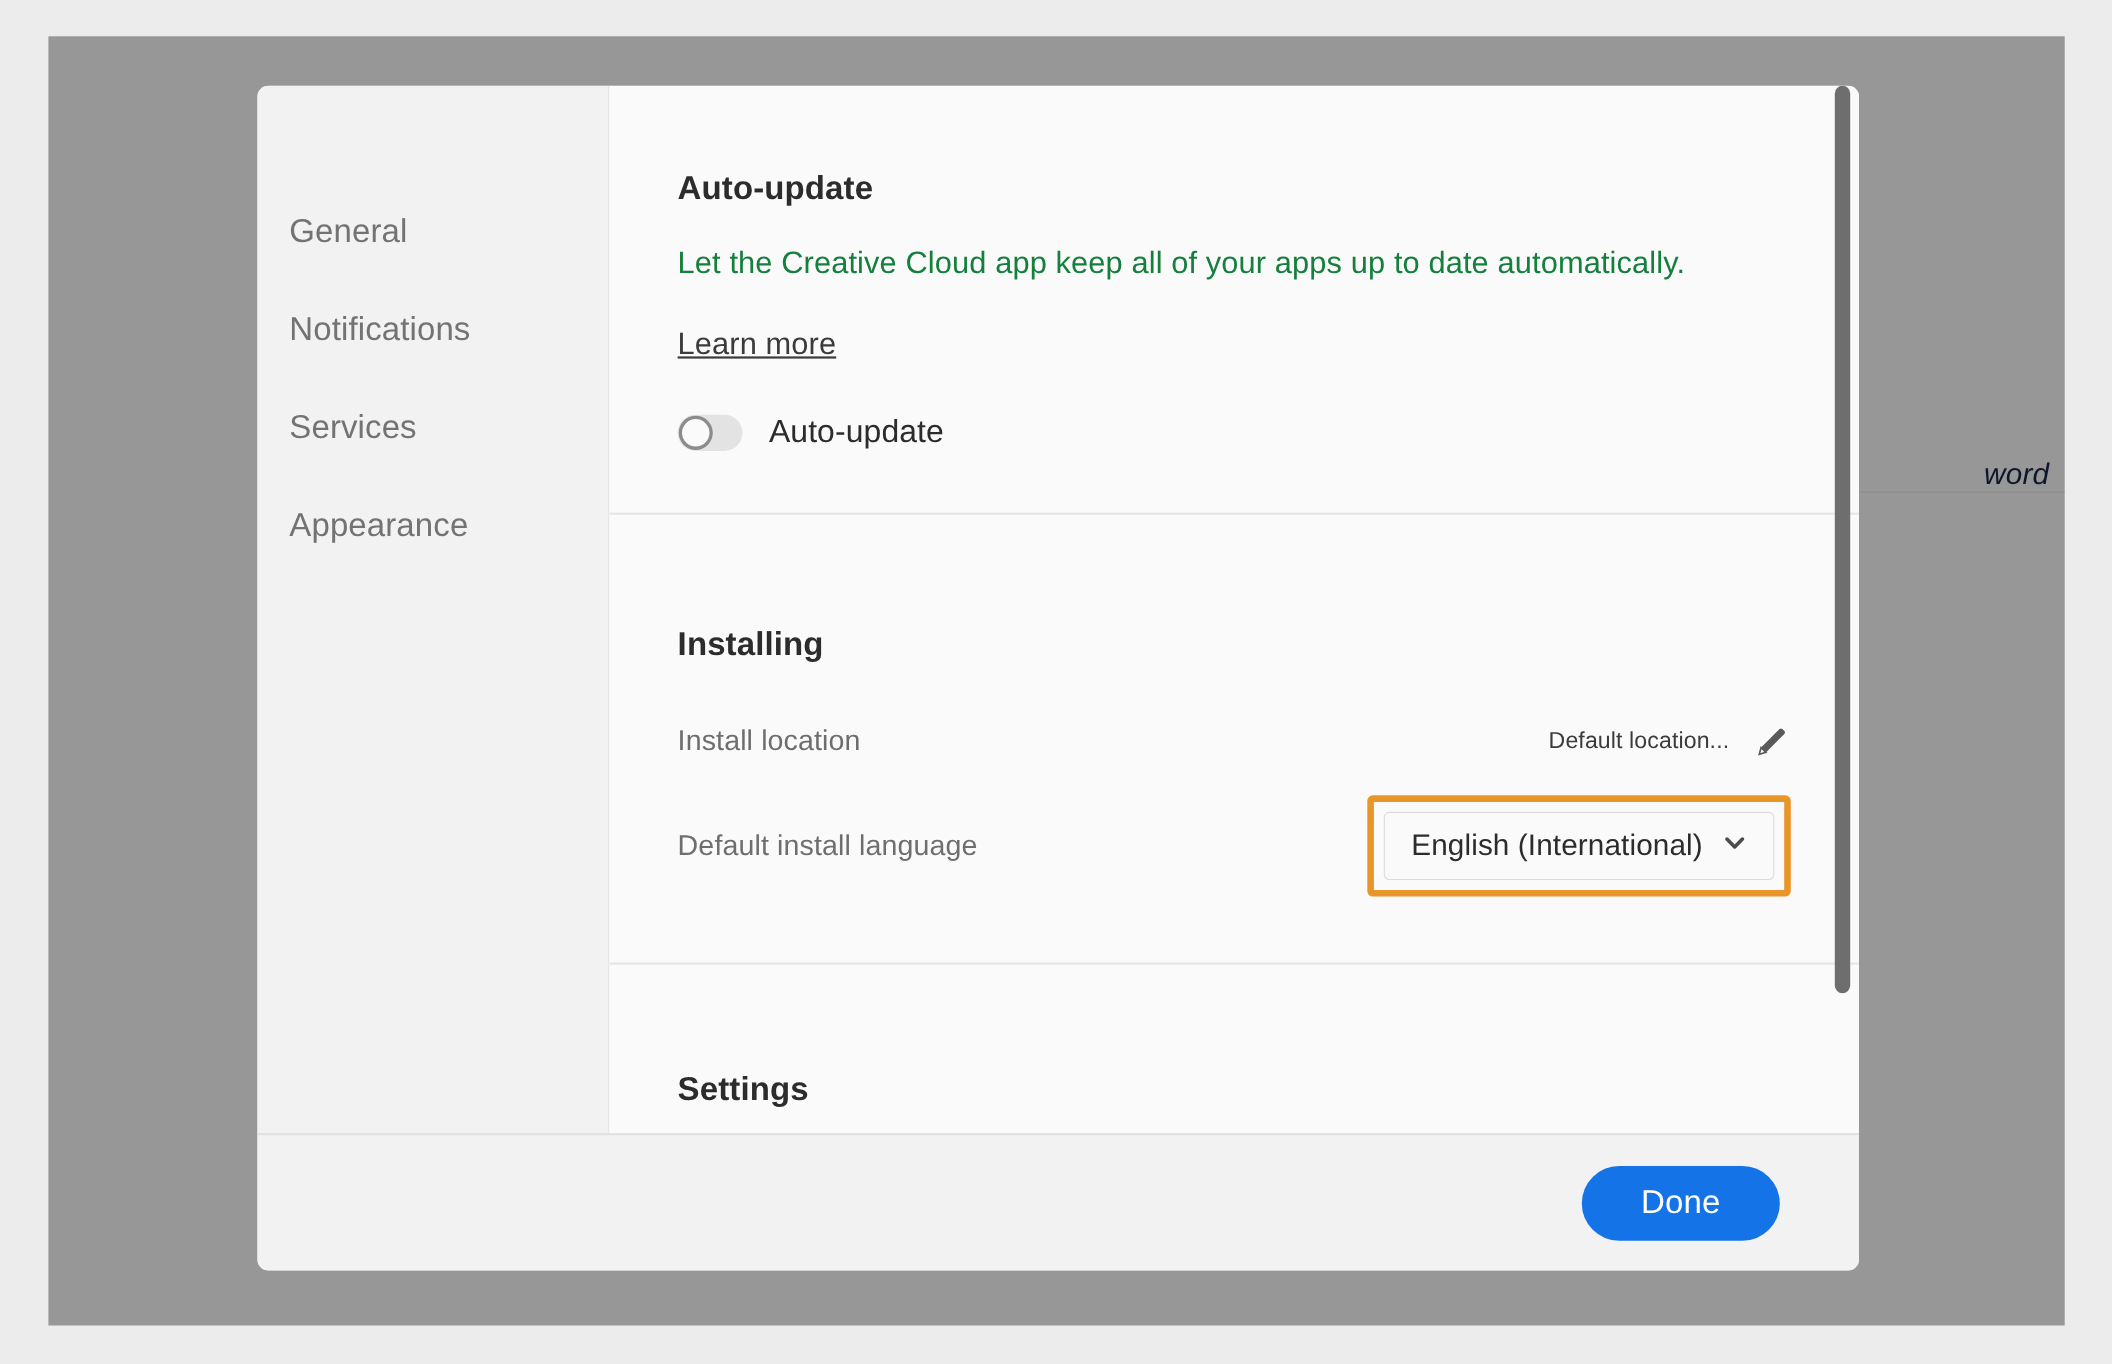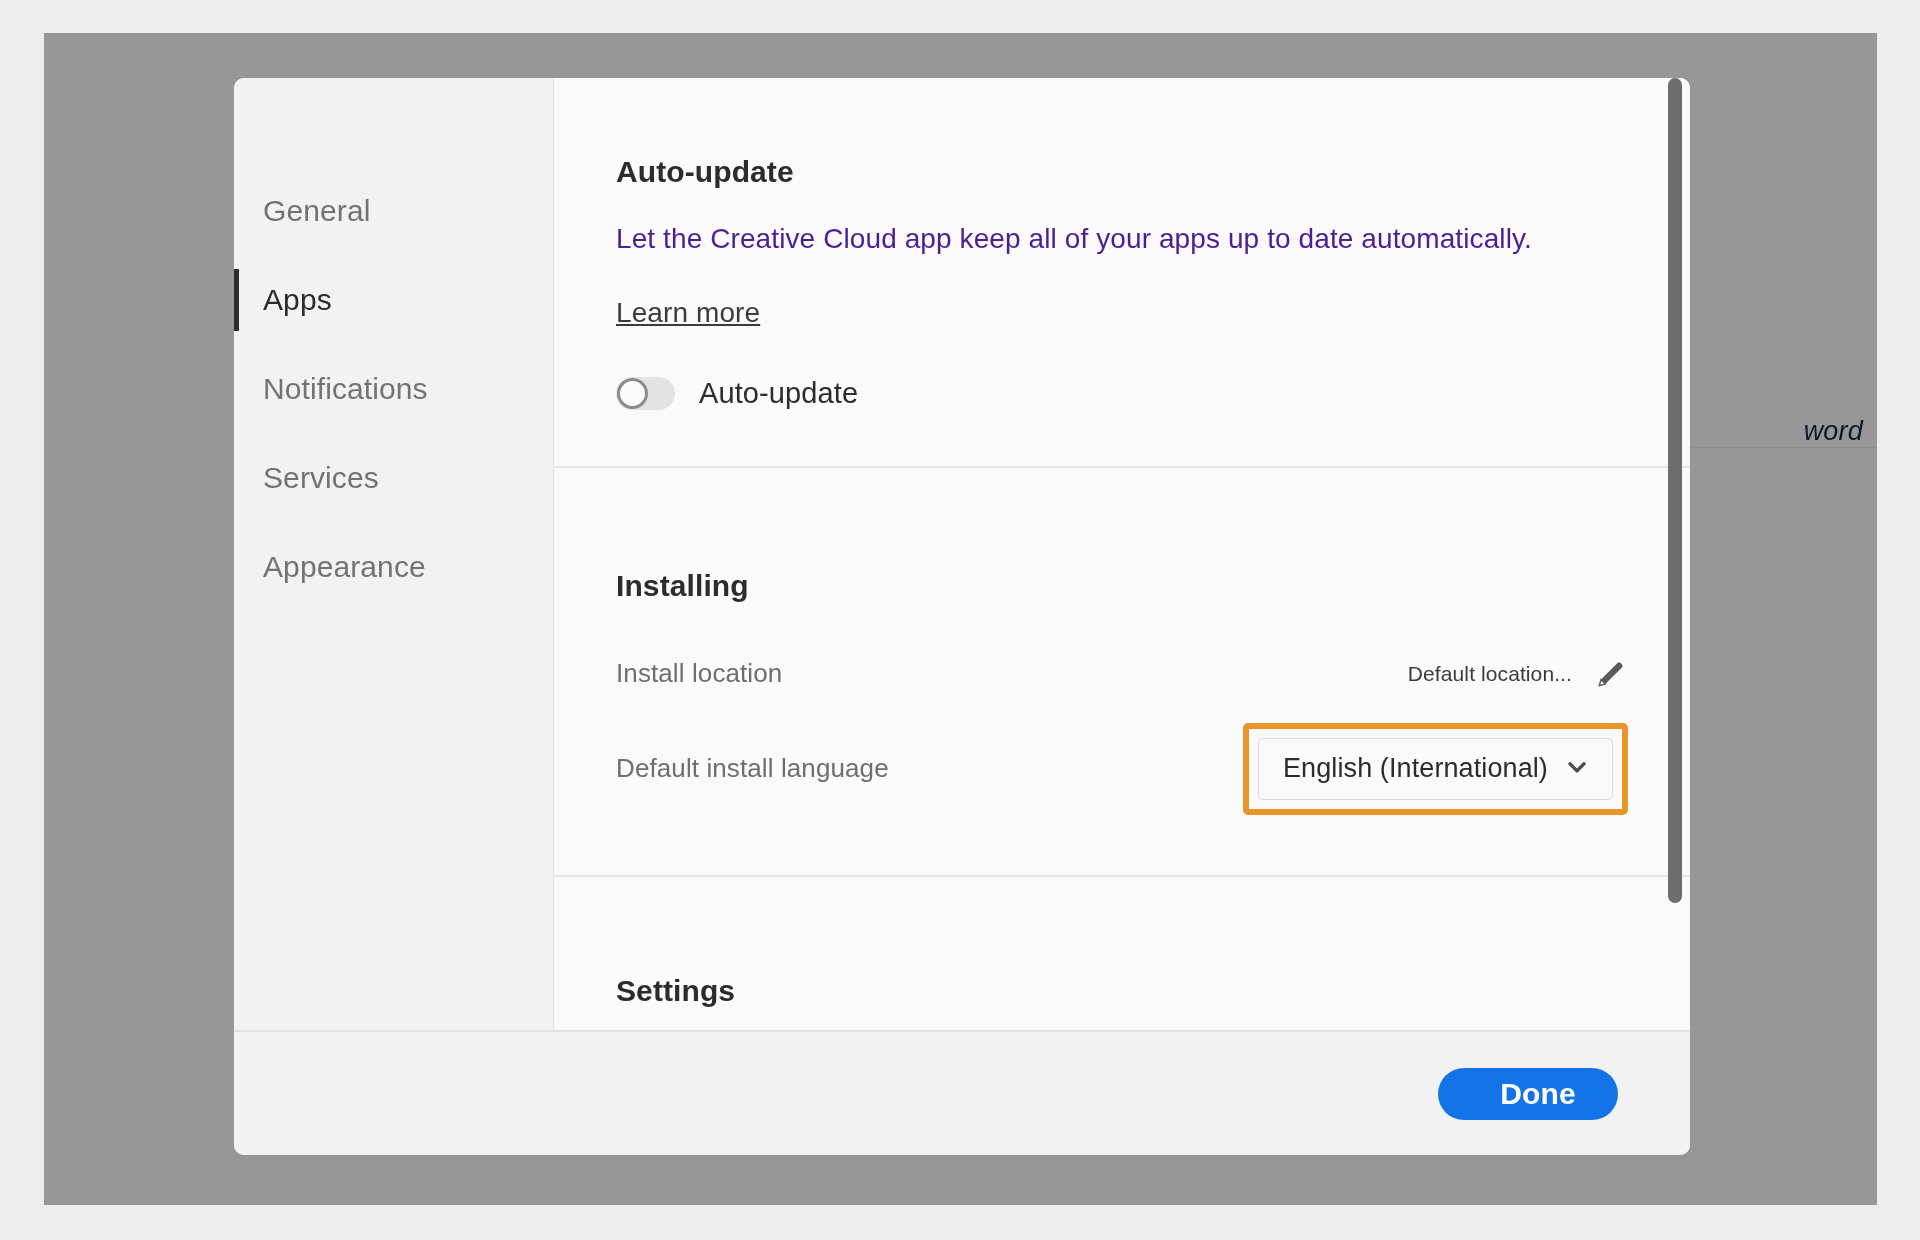--- a/index.html
+++ b/index.html
@@ -123,21 +123,21 @@
     letter-spacing: .1px;
   }
 
   
   #section-autoupdate {
     padding-top: 52px;
     padding-bottom: 56px;
   }
   #autoupdate-desc {
     font-size: 28px;
-    color: #4c1d95;
+    color: #15803d;
     margin-top: 34px;
     letter-spacing: .1px;
   }
   #learn-more {
     display: inline-block;
     font-size: 28px;
     color: #3B3B3B;
     text-decoration: underline;
     margin-top: 14px;
     cursor: pointer;
@@ -266,29 +266,28 @@
     align-items: center;
     justify-content: flex-end;
     padding-right: 72px;
     box-sizing: border-box;
   }
   #done-button {
     background: #1473E6;
     color: #FFFFFF;
     border: none;
     border-radius: 34px;
-    height: 52px;
+    height: 68px;
     min-width: 180px;
     padding: 0 42px;
     font-size: 30px;
     font-family: "Liberation Sans", sans-serif;
-    font-weight: bold;
+    font-weight: normal;
     letter-spacing: .2px;
     cursor: pointer;
-    text-align: right;
   }
 </style>
 </head>
 <body>
 
 <div id="bg-app">
   <div id="bg-rule"></div>
   <div id="bg-text-fragment">word</div>
 </div>
 
@@ -296,24 +295,20 @@
 
   <div id="dialog-body">
 
     <nav id="sidebar">
 
       <div class="nav-item">
 
         <span class="nav-label">General</span>
       </div>
 
-      <div class="nav-item active">
-        <span class="nav-marker"></span>
-        <span class="nav-label">Apps</span>
-      </div>
 
       <div class="nav-item">
 
         <span class="nav-label">Notifications</span>
       </div>
 
       <div class="nav-item">
 
         <span class="nav-label">Services</span>
       </div>

